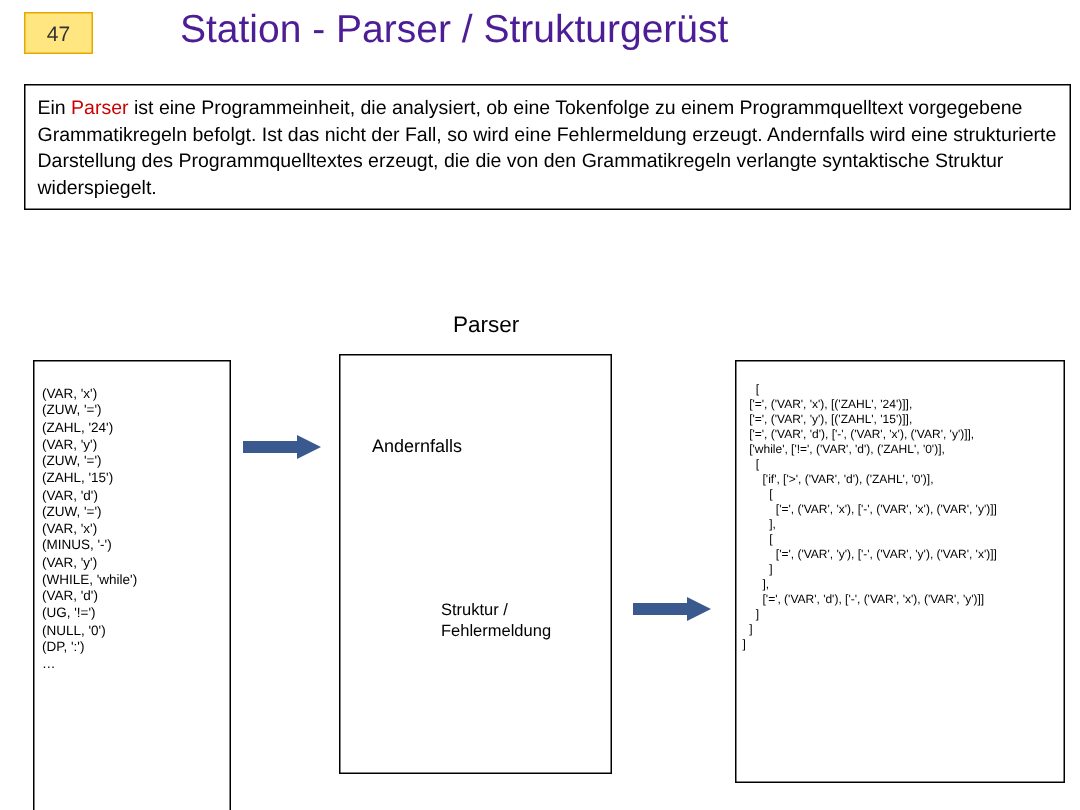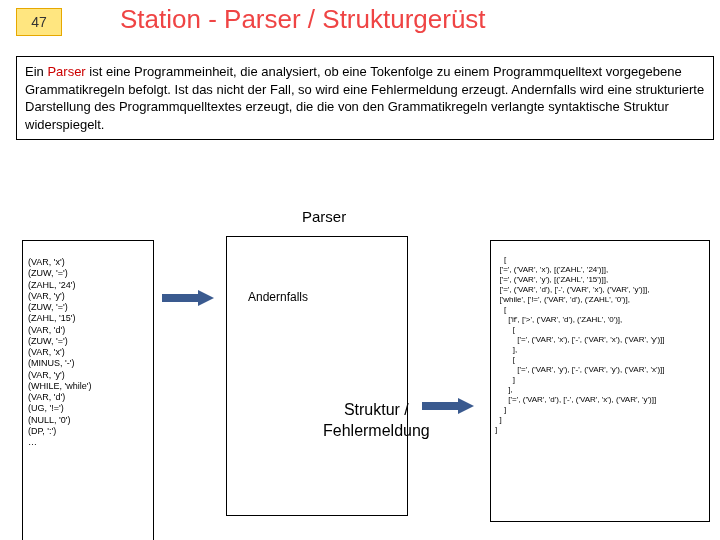--- a/index.html
+++ b/index.html
@@ -1,25 +1,25 @@
 <!DOCTYPE html>
 <html><head>
 <meta charset="utf-8">
 <style>
 body{margin:0;font-family:Verdana,Geneva,sans-serif;background:#fff;width:720px;height:540px;overflow:hidden}
 .slide{width:720px;height:540px;position:relative}
 .page-badge{position:absolute;left:16px;top:8px;width:44px;height:26px;background:#ffe680;border:1px solid #e6a800;display:flex;align-items:center;justify-content:center;font-size:14px;color:#333}
-.title{position:absolute;left:120px;top:4px;font-size:26px;color:#ef4444;font-weight:400}
+.title{position:absolute;left:120px;top:4px;font-size:26px;color:#4c1d95;font-weight:400}
 .desc-box{position:absolute;left:16px;top:56px;width:680px;border:1px solid #000;padding:6px 8px;font-size:13px;line-height:1.35;color:#000}
 .desc-box .keyword{color:#cc0000}
 .parser-label{position:absolute;left:302px;top:208px;font-size:15px;color:#000}
 .token-box{position:absolute;left:22px;top:240px;width:120px;height:272px;border:1px solid #000;padding:16px 5px;font-size:9px;line-height:1.25;font-family:Verdana,sans-serif}
 .parser-box{position:absolute;left:226px;top:236px;width:180px;height:278px;border:1px solid #000}
 .tf-label{position:absolute;left:248px;top:290px;font-size:12px}
-.sf-label{position:absolute;left:323px;top:400px;font-size:16px;text-align:center;line-height:1.3}
+.sf-label{position:absolute;left:294px;top:400px;font-size:11px;text-align:left;line-height:1.3}
 .arrow1{position:absolute;left:162px;top:290px;width:52px;height:16px}
 .arrow2{position:absolute;left:422px;top:398px;width:52px;height:16px}
 .arrow-body{fill:#3a5a8f}
 .output-box{position:absolute;left:490px;top:240px;width:210px;height:272px;border:1px solid #000;padding:4px 4px;font-size:8px;line-height:1.25;font-family:Verdana,sans-serif;white-space:pre}
 </style>
 </head>
 <body>
 
 <div class="slide">
 

